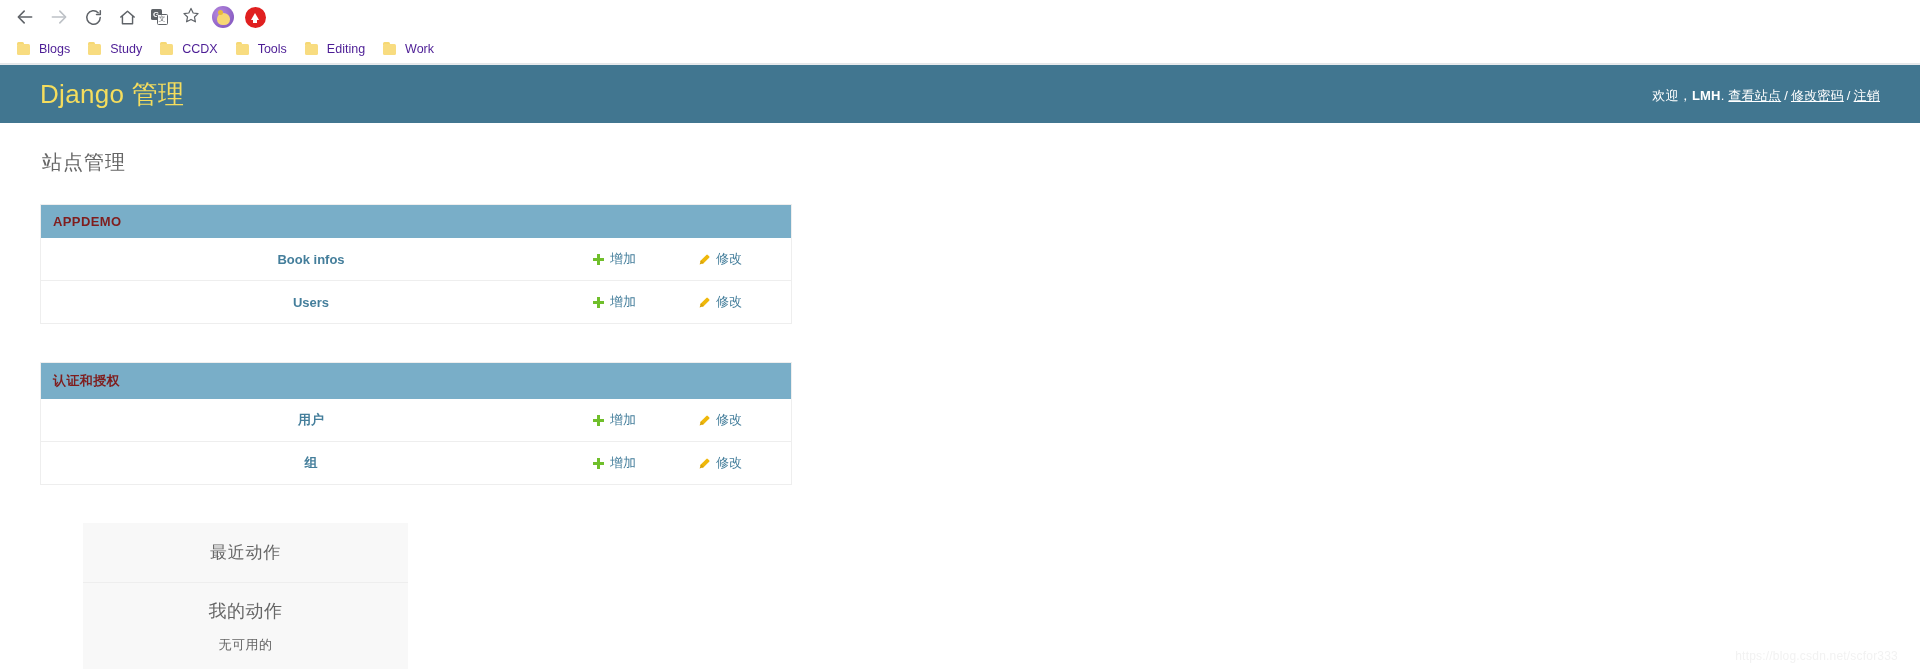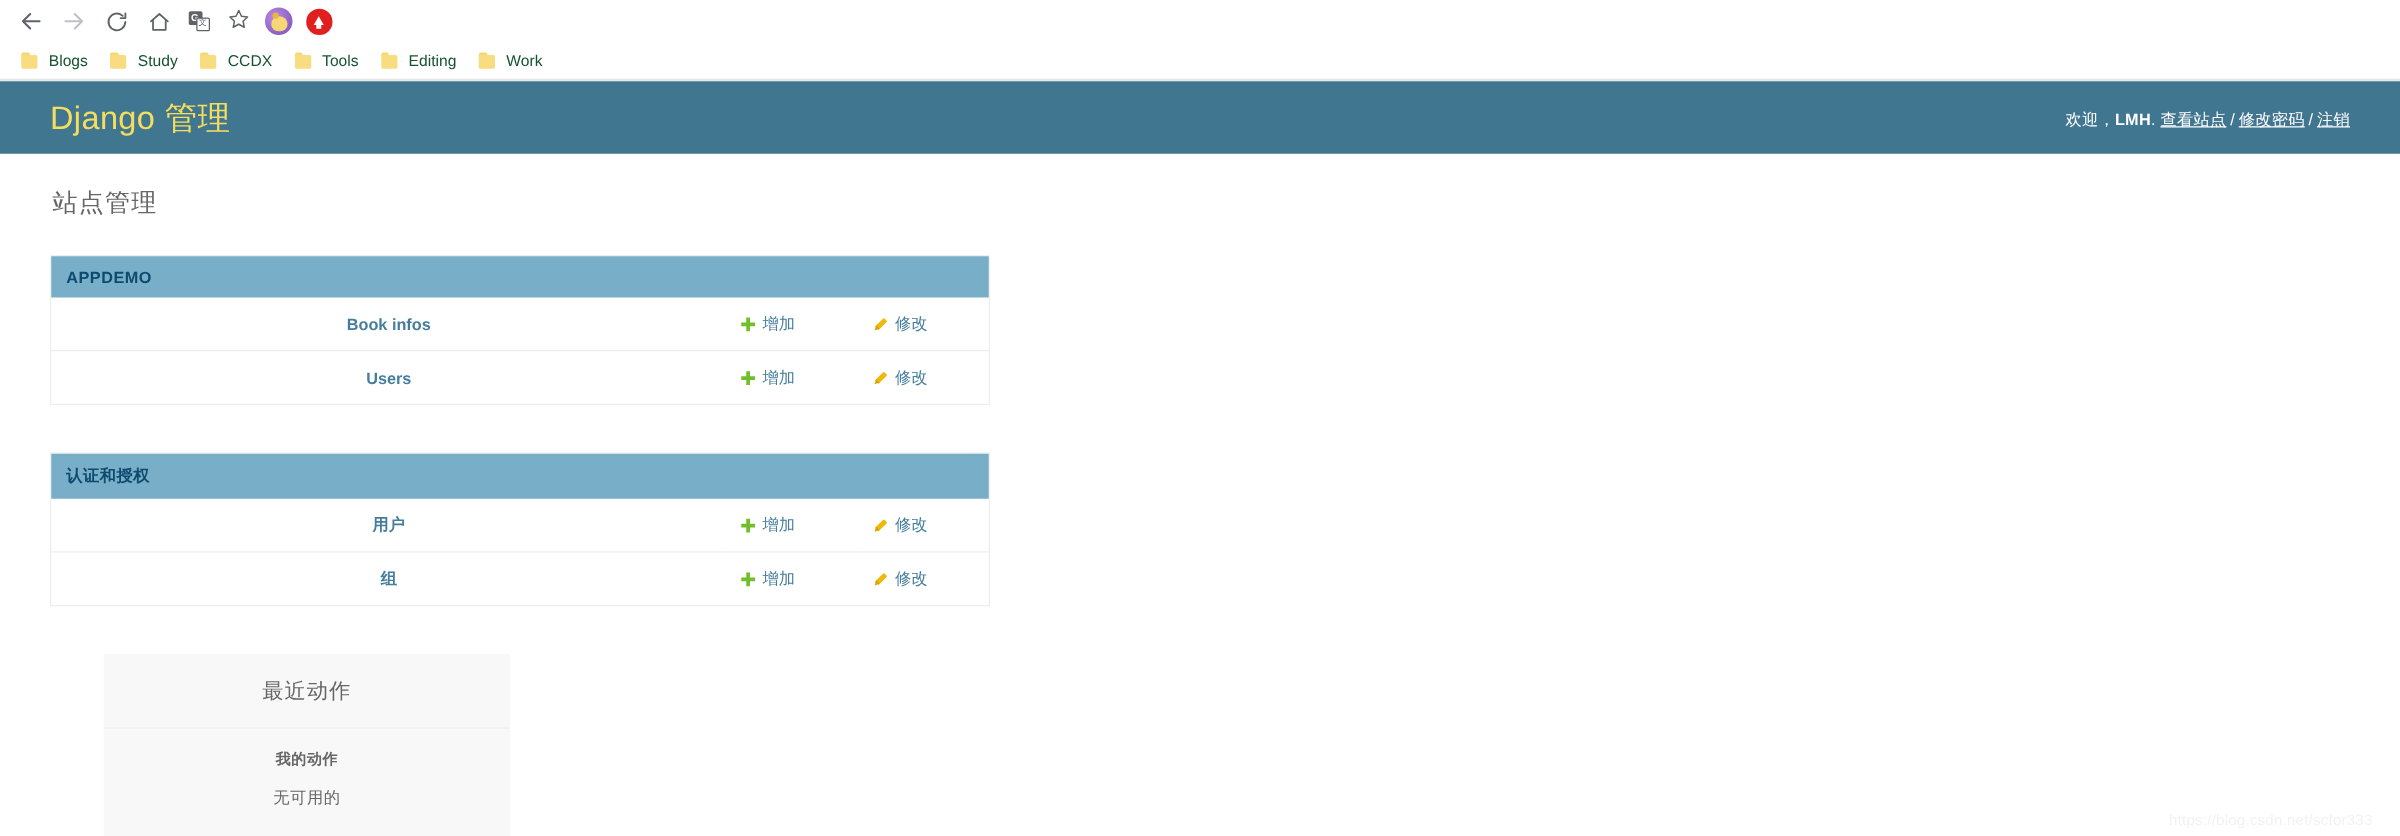--- a/index.html
+++ b/index.html
@@ -175,21 +175,21 @@
     border-radius: 1.5px 1.5px 0 0;
   }
   .folder-icon .body {
     position: absolute; left: 0; top: 2px;
     width: 13px; height: 11px;
     background: #f8dc80;
     border-radius: 1.5px;
   }
   .bookmark-label {
     font-size: 12.5px;
-    color: #14532d;
+    color: #4c1d95;
   }
 
   
   .django-page {
     background: #ffffff;
     height: calc(669px - 65px);
     position: relative;
   }
   #header {
     background: #417690;
@@ -242,21 +242,21 @@
 
   .module {
     margin-bottom: 38px;
     background: #fff;
     border: 1px solid #eee;
     width: 752px;
   }
   .module caption,
   .module .caption {
     background: #79aec8;
-    color: #0c4a6e;
+    color: #7f1d1d;
     font-size: 13px;
     font-weight: bold;
     padding: 9px 12px;
     text-align: left;
     letter-spacing: 0.4px;
   }
   .module table {
     width: 100%;
     border-collapse: collapse;
   }
@@ -352,22 +352,22 @@
     padding: 18px 19px;
     margin: 0;
     border-bottom: 1px solid #eee;
     letter-spacing: 0.8px;
   }
   #recent-actions-module .ra-body {
     padding: 16px 19px 34px 19px;
   }
   #recent-actions-module h3 {
     margin: 0 0 13px 0;
-    font-size: 12px;
-    font-weight: bold;
+    font-size: 18px;
+    font-weight: normal;
     color: #666;
     letter-spacing: 0.5px;
   }
   #recent-actions-module p {
     margin: 0;
     font-size: 13px;
     color: #666;
     letter-spacing: 0.5px;
   }
 

